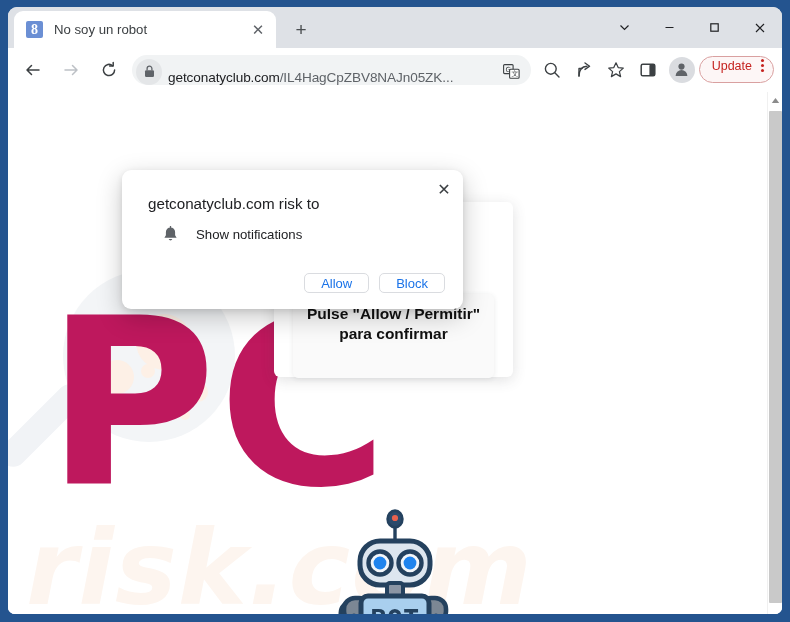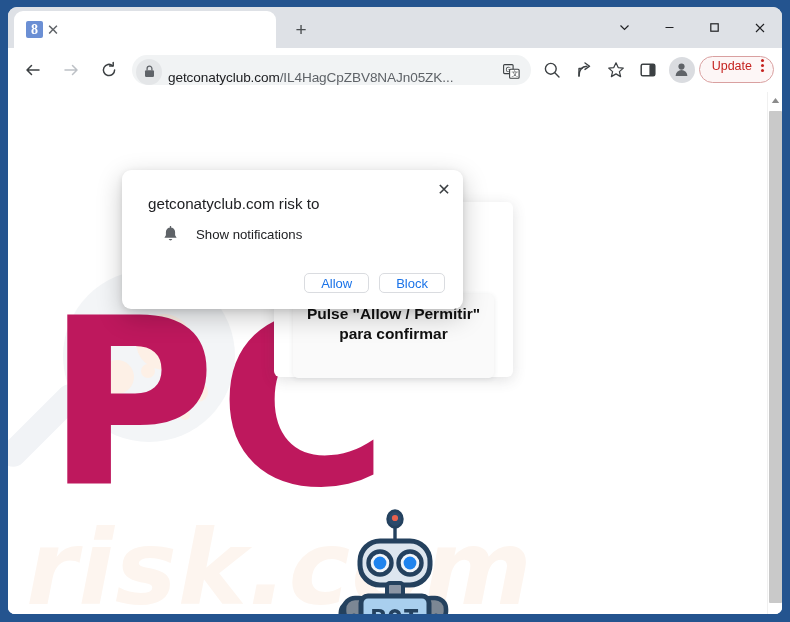--- a/index.html
+++ b/index.html
@@ -370,20 +370,21 @@
 </style>
 </head>
 <body>
 
 <div class="window">
  <div class="window-inner">
 
   <div class="tabstrip">
     <div class="tab">
       <div class="favicon">8</div>
+      <div class="tab-title">No soy un robot</div>
       <div class="tab-close">✕</div>
     </div>
     <div class="newtab">+</div>
 
     <div class="wincontrols">
       <div class="wc">
         <svg width="13" height="13" viewBox="0 0 13 13">
               <path d="M2.5 4.5 L6.5 8.5 L10.5 4.5" fill="none" stroke="#202124" stroke-width="1.2"></path>
             </svg>
       </div>

